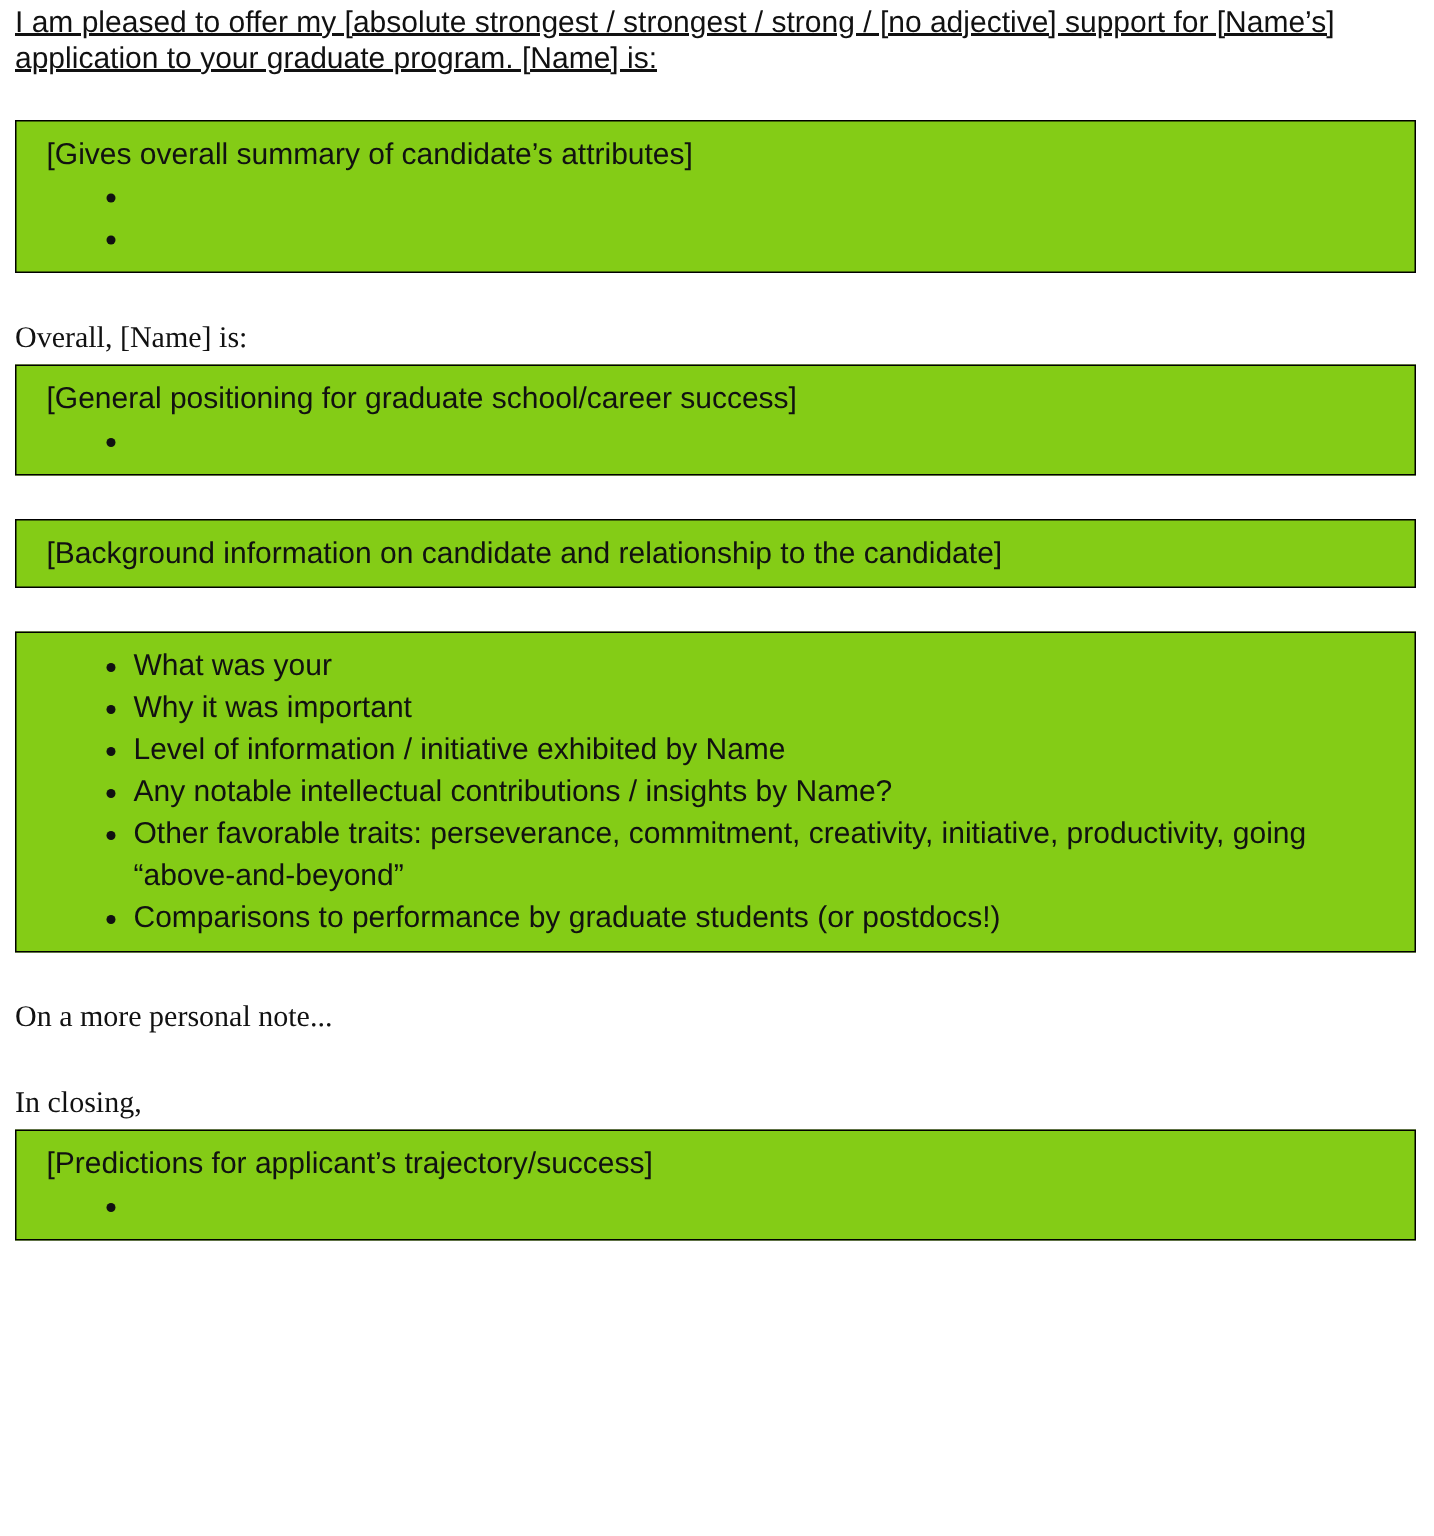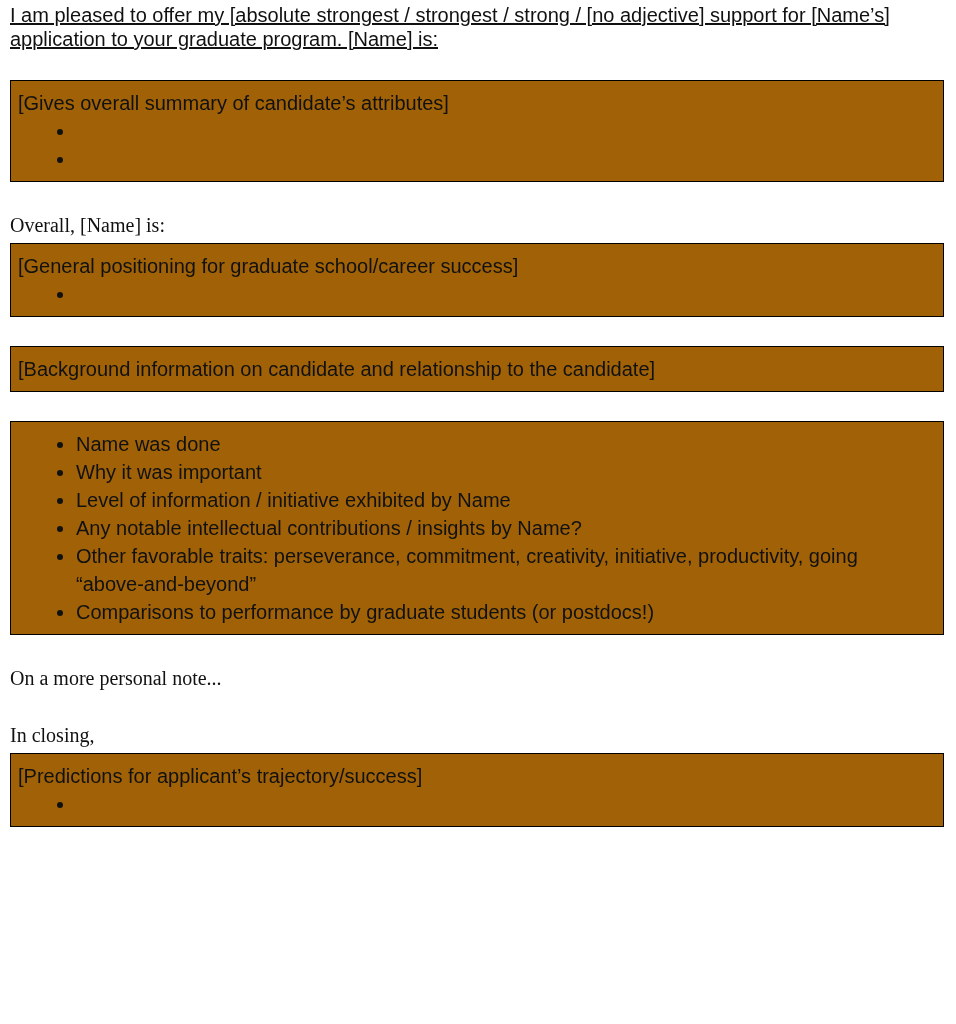--- a/index.html
+++ b/index.html
@@ -22,22 +22,22 @@
   .section { margin-top: 29px; }
   .section-label {
     line-height: 28px;
     margin-bottom: 4px;
     font-family: Liberation Serif, serif;
   }
   .section-label:empty { display: none; }
   
   .box {
     border: 1.5px solid #000000;
-    background: #a16207;
-    padding: 8px 8px 8px 7px;
+    background: #84cc16;
+    padding: 8px 8px 8px 20px;
   }
   .box-heading { line-height: 28px; }
   ul.bullets {
     list-style: disc;
     margin: 0;
     padding-left: 58px;
     padding-right: 58px;
   }
   ul.bullets li {
     line-height: 28px;
@@ -75,21 +75,21 @@
 
     <div class="box">
       <div class="box-heading">[Background information on candidate and relationship to the candidate]</div>
     </div>
   </div>
 
   <div class="section">
 
     <div class="box">
       <ul class="bullets">
-          <li>Name was done</li>
+          <li>What was your</li>
           <li>Why it was important</li>
           <li>Level of information / initiative exhibited by Name</li>
           <li>Any notable intellectual contributions / insights by Name?</li>
           <li>Other favorable traits: perseverance, commitment, creativity, initiative, productivity, going “above-and-beyond”</li>
           <li>Comparisons to performance by graduate students (or postdocs!)</li>
         </ul>
     </div>
   </div>
 
   <div class="section">

